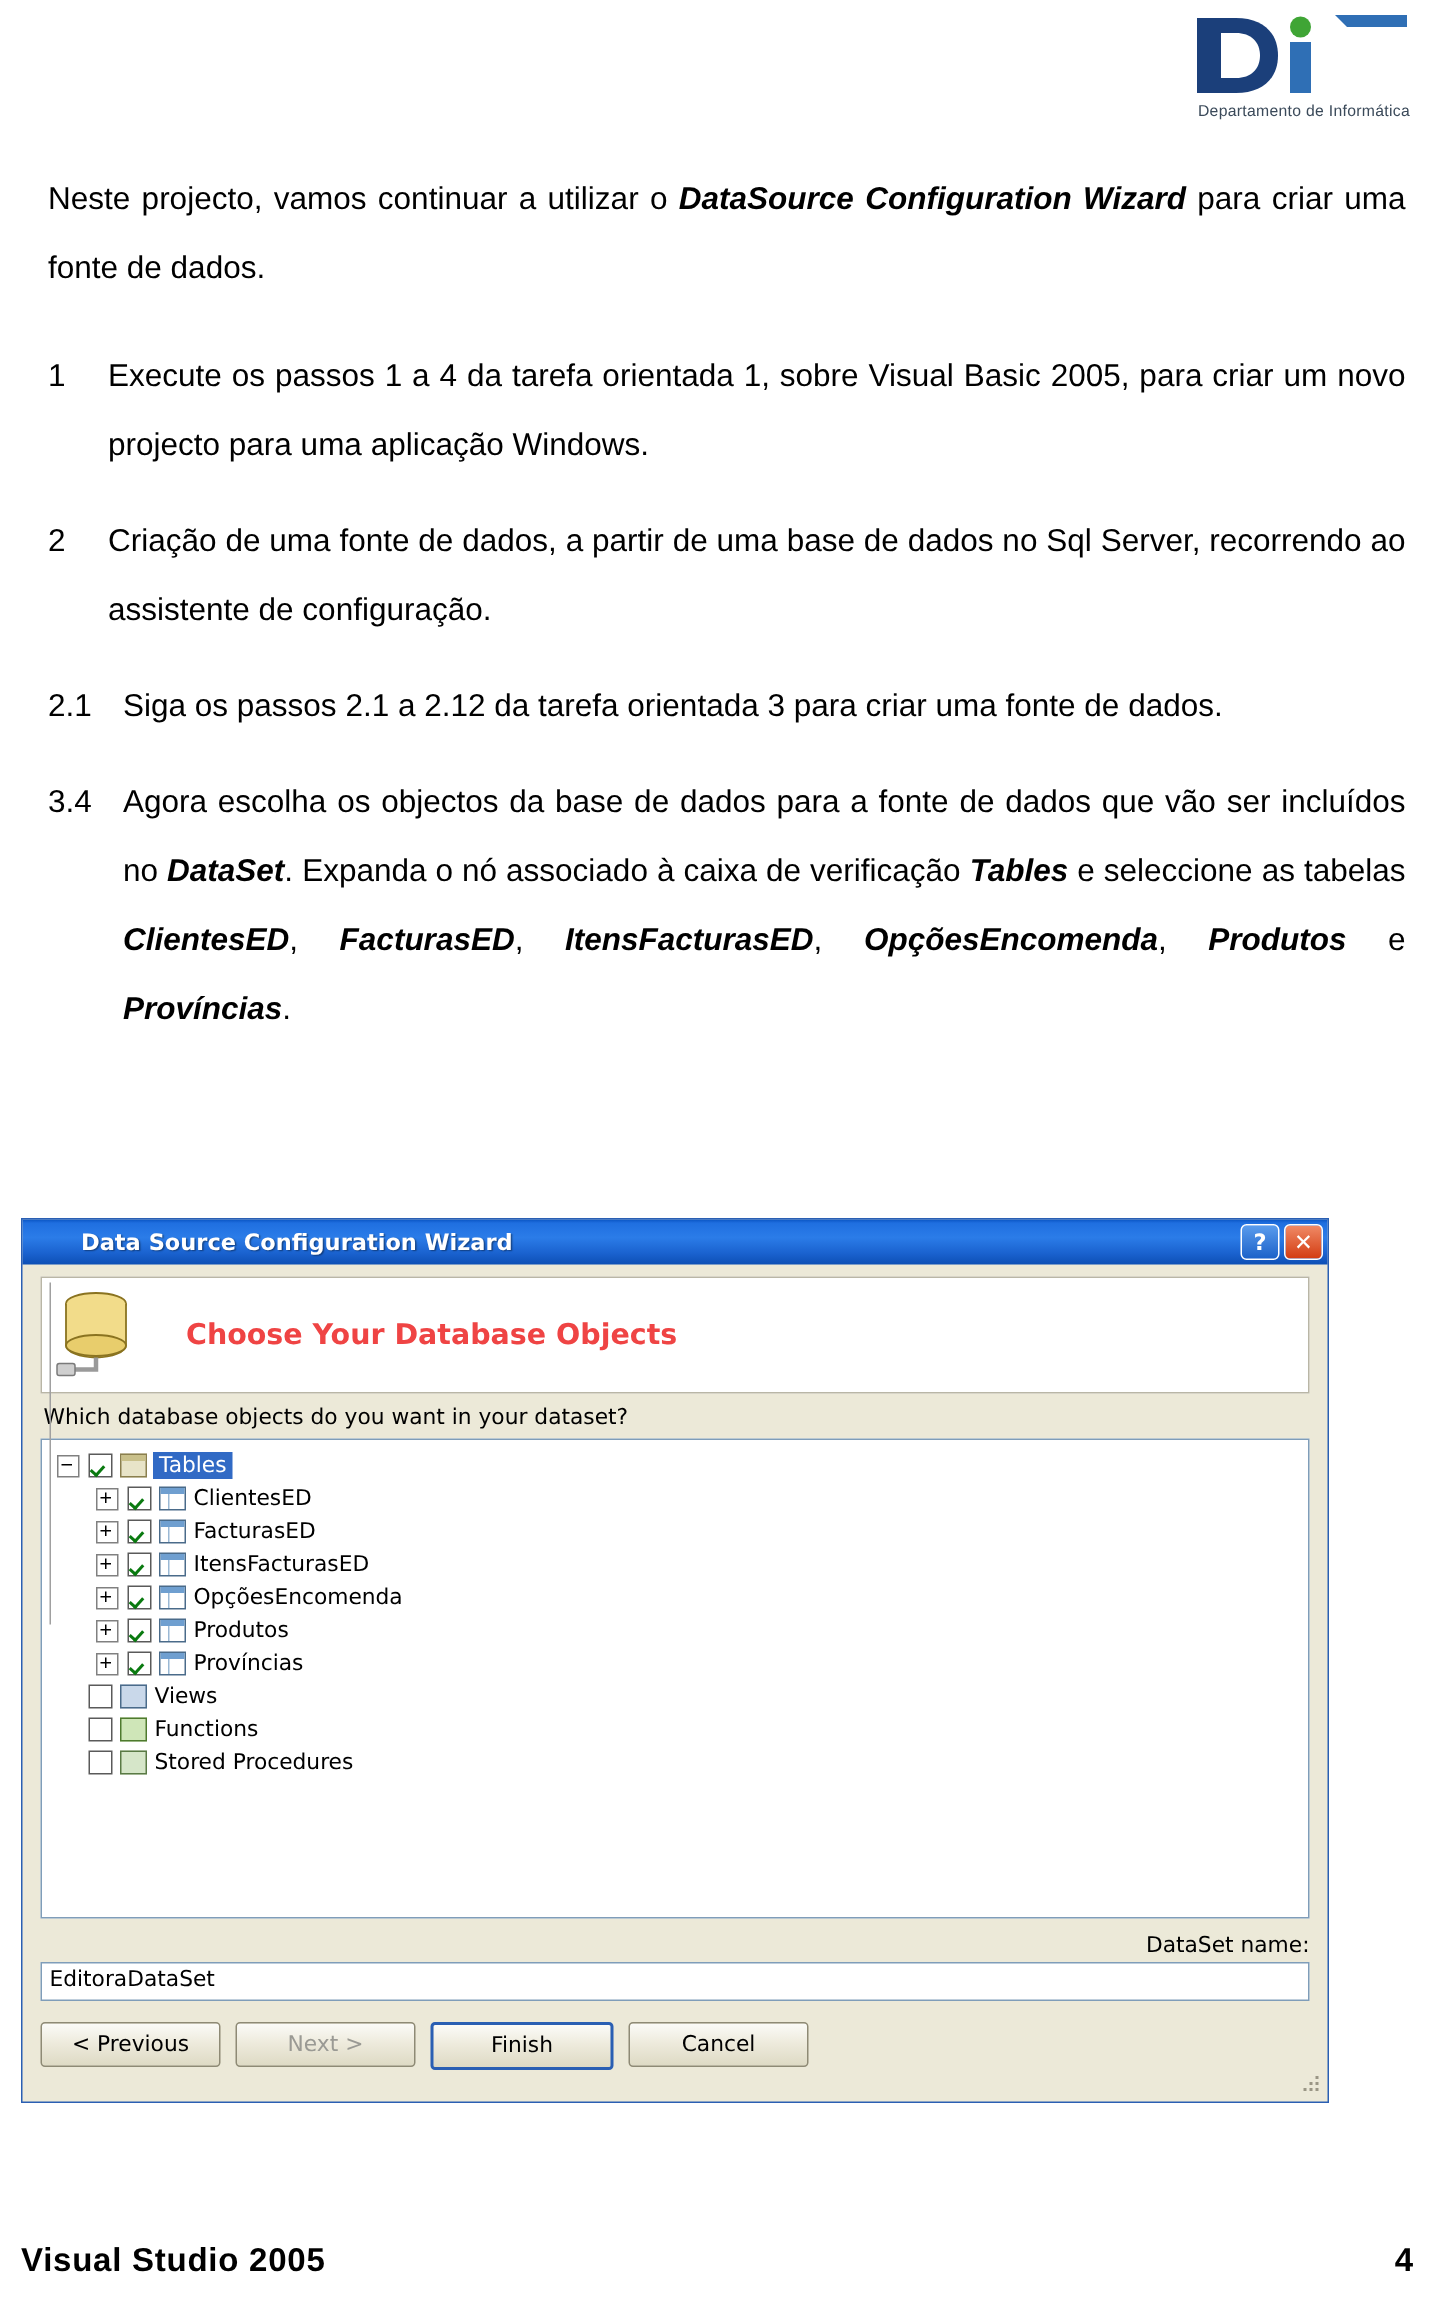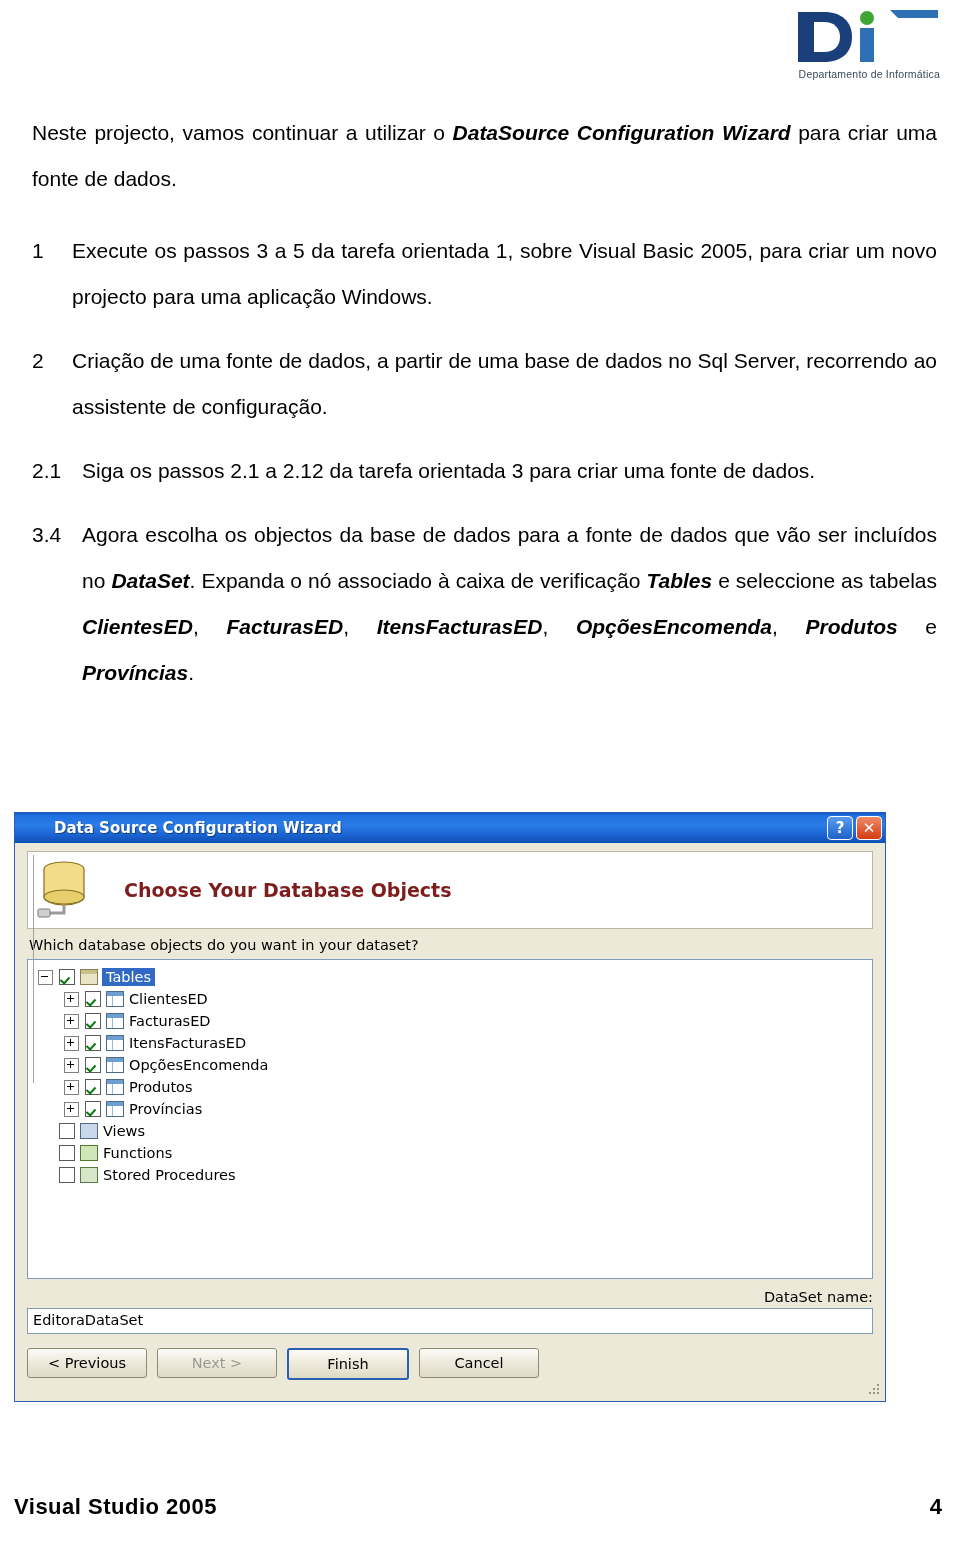--- a/index.html
+++ b/index.html
@@ -141,21 +141,21 @@
   }
   .db-icon {
     width: 90px;
     height: 66px;
     position: relative;
     flex: 0 0 auto;
   }
   .banner-title {
     font-size: 19px;
     font-weight: bold;
-    color: #7f1d1d;
+    color: #ef4444;
     font-family: "DejaVu Sans", sans-serif;
   }
   .question {
     font-size: 14.5px;
     margin: 2px 0 6px 2px;
     font-family: "DejaVu Sans", sans-serif;
   }
   .treebox {
     background: #ffffff;
     border: 1px solid #7f9db9;
@@ -353,21 +353,21 @@
   </div>
   <div class="logo-caption">Departamento de Informática</div>
 </div>
 
 <div class="doc">
 
   <p class="para intro"><span>Neste projecto, vamos continuar a utilizar o </span><span class="bold-italic">DataSource Configuration Wizard</span><span> para criar uma fonte de dados.</span></p>
 
   <div class="item">
     <div class="num w1">1</div>
-    <div class="body">Execute os passos 3 a 5 da tarefa orientada 1, sobre Visual Basic 2005, para criar um novo projecto para uma aplicação Windows.</div>
+    <div class="body">Execute os passos 1 a 4 da tarefa orientada 1, sobre Visual Basic 2005, para criar um novo projecto para uma aplicação Windows.</div>
   </div>
 
   <div class="item">
     <div class="num w1">2</div>
     <div class="body">Criação de uma fonte de dados, a partir de uma base de dados no Sql Server, recorrendo ao assistente de configuração.</div>
   </div>
 
   <div class="item">
     <div class="num w2">2.1</div>
     <div class="body">Siga os passos 2.1 a 2.12 da tarefa orientada 3 para criar uma fonte de dados.</div>

